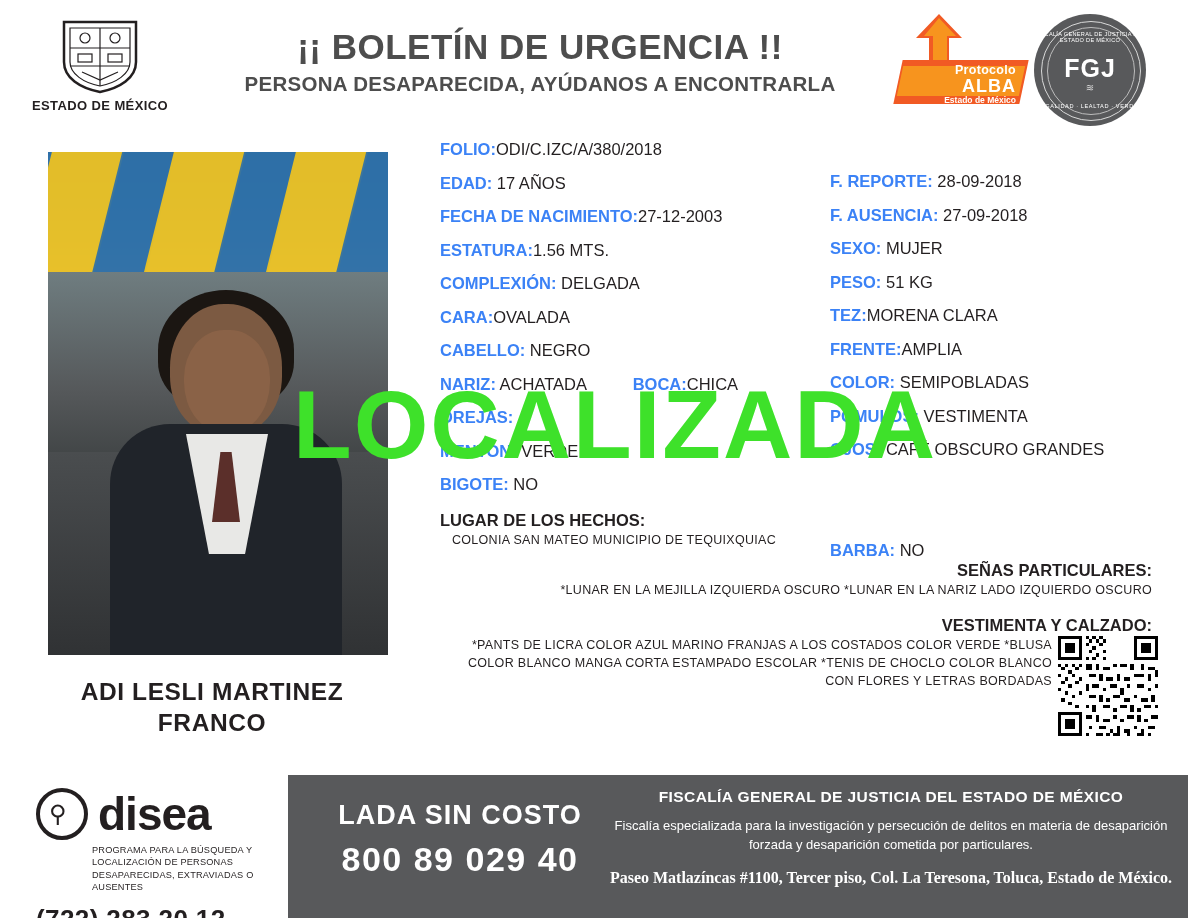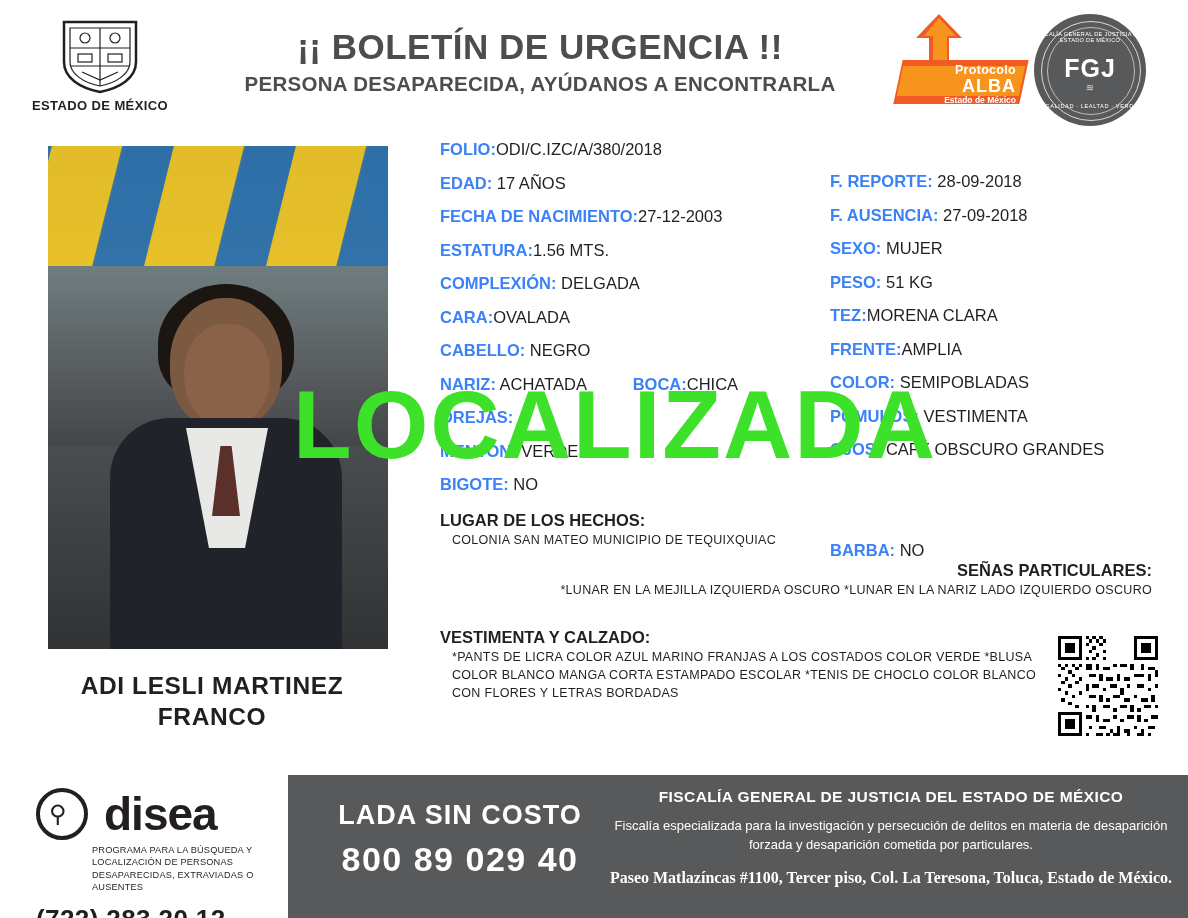--- a/index.html
+++ b/index.html
@@ -170,21 +170,21 @@
     position: absolute;
     top: 68px; left: 0; right: 0;
     font-size: 10px;
     color: #d9d9d9;
   }
 
   
   .photo-block {
     position: absolute;
     left: 48px;
-    top: 146px;
+    top: 152px;
     width: 328px;
   }
   .photo {
     width: 340px;
     height: 503px;
     position: relative;
     overflow: hidden;
     background: #2b3a4a;
   }
   .ph-sky {
@@ -416,21 +416,21 @@
     width: 26px; height: 30px;
     color: #231f20;
     font-size: 24px;
     line-height: 30px;
   }
   .odisea-word {
     font-size: 46px;
     font-weight: bold;
     letter-spacing: -1px;
     color: #231f20;
-    margin-left: 16px;
+    margin-left: 10px;
     line-height: 46px;
   }
   .odisea-sub {
     font-size: 9.2px;
     font-weight: normal;
     letter-spacing: 0.2px;
     line-height: 1.35;
     margin-top: 4px;
     margin-left: 56px;
     color: #231f20;
@@ -566,21 +566,21 @@
     </div>
 
     <div class="block">
       <div class="bl-title">LUGAR DE LOS HECHOS:</div>
       <div class="bl-body">COLONIA SAN MATEO MUNICIPIO DE TEQUIXQUIAC</div>
     </div>
     <div class="block" style="margin-top:12px;text-align:right;">
       <div class="bl-title">SEÑAS PARTICULARES:</div>
       <div class="bl-body">*LUNAR EN LA MEJILLA IZQUIERDA OSCURO *LUNAR EN LA NARIZ LADO IZQUIERDO OSCURO</div>
     </div>
-    <div class="block" style="margin-top:28px;">
+    <div class="block" style="margin-top:16px;text-align:right;">
       <div class="bl-title">VESTIMENTA Y CALZADO:</div>
       <div class="bl-body" style="width:600px;">*PANTS DE LICRA COLOR AZUL MARINO FRANJAS A LOS COSTADOS COLOR VERDE *BLUSA COLOR BLANCO MANGA CORTA  ESTAMPADO ESCOLAR *TENIS DE CHOCLO COLOR BLANCO CON FLORES Y LETRAS BORDADAS</div>
     </div>
   </div>
 
   <div class="rstack">
     <div class="rrow">
       <span class="lbl">F. REPORTE:</span>
       <span class="val">28-09-2018</span>
     </div>

